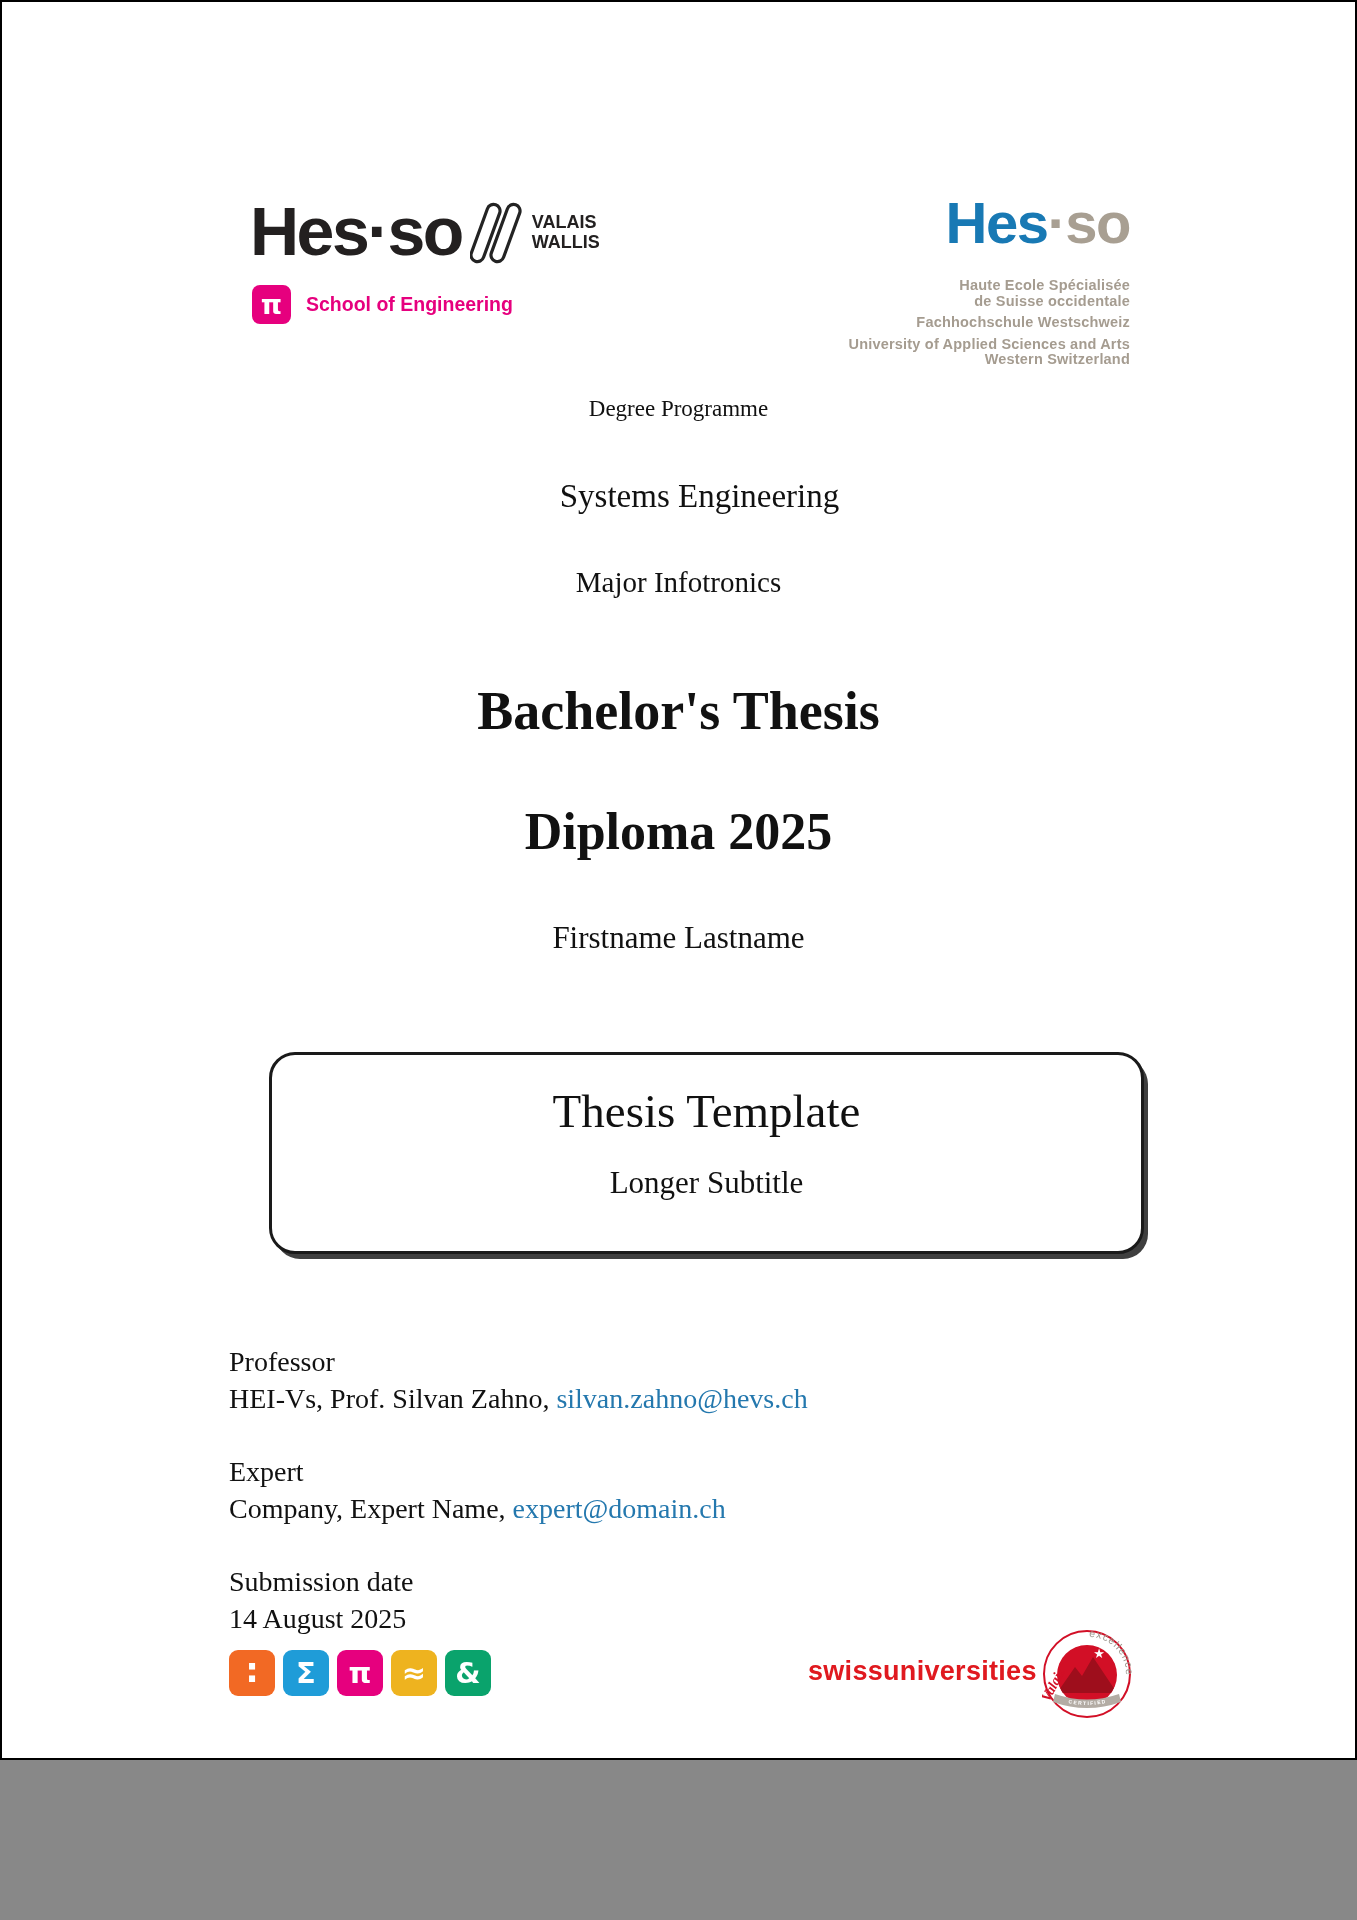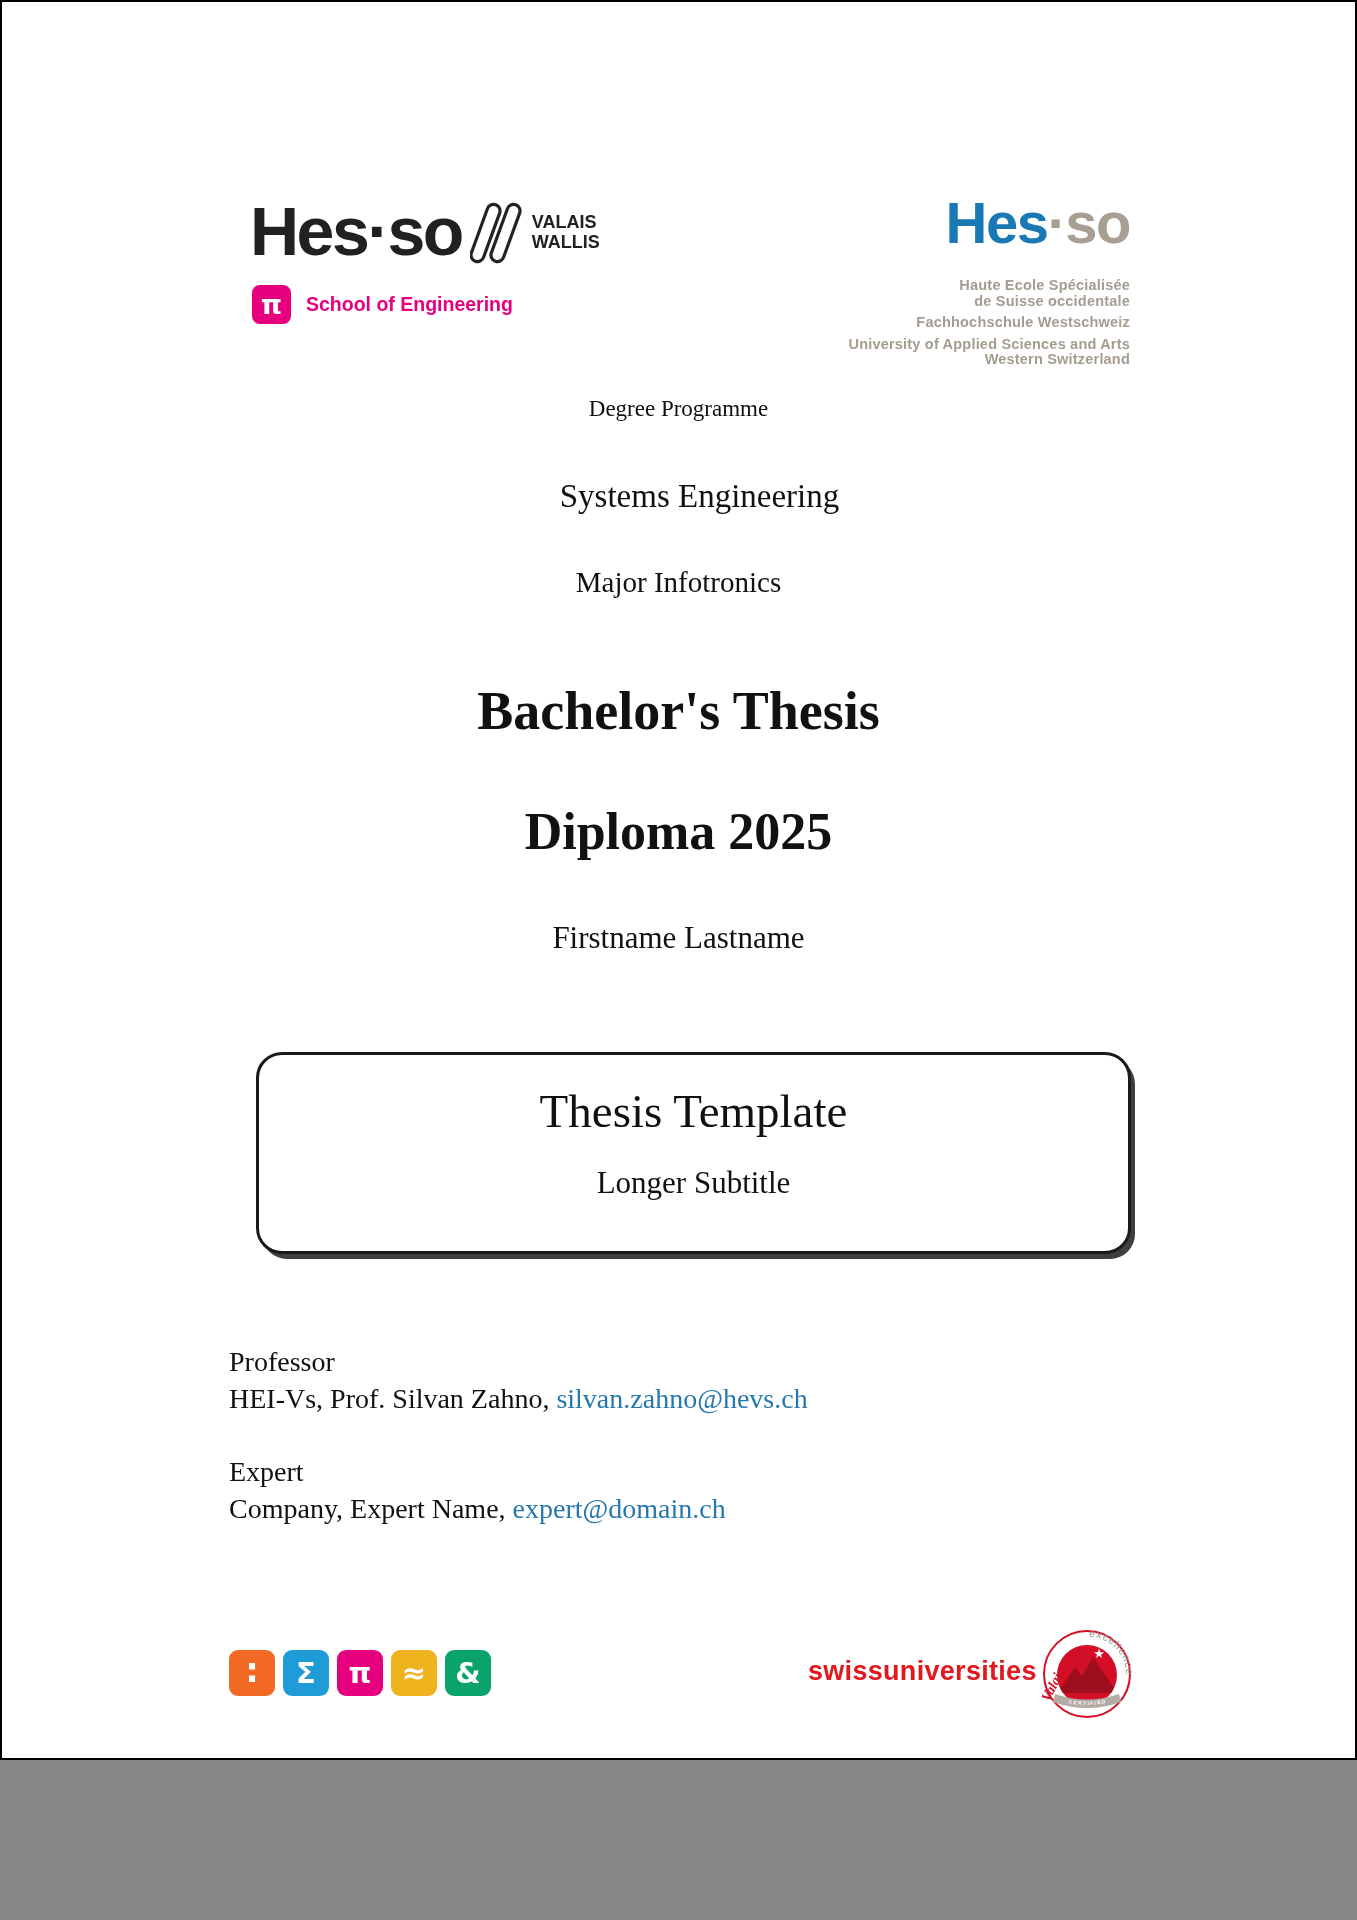--- a/index.html
+++ b/index.html
@@ -28,21 +28,21 @@
   .sub .grp { margin-top:6px; }
   
   .cline { position:absolute; left:0; width:100%; text-align:center; }
   .t-degree   { top:394px; font-size:23px; }
   .t-prog     { top:476px; font-size:33px;margin-left:21px; }
   .t-major    { top:564px; font-size:29px; }
   .t-thesis   { top:678px; font-size:54px; font-weight:700; }
   .t-diploma  { top:800px; font-size:52px; font-weight:700; }
   .t-author   { top:918px; font-size:31px; }
   
-  .title-box { position:absolute; left:254px; top:1050px; width:875px; height:202px;
+  .title-box { position:absolute; left:267px; top:1050px; width:875px; height:202px;
                border:3px solid #1a1a1a; border-radius:26px; background:#fff;
                box-shadow:5px 6px 0 -1px #3f3f3f; text-align:center; padding-top:26px; }
   .box-title { font-size:47px; line-height:60px; }
   .box-subtitle { font-size:31px; line-height:40px; margin-top:22px; }
   
   .contacts { position:absolute; left:227px; top:1342px; font-size:28px; line-height:36.5px; }
   .contacts .grp { margin-bottom:37px; }
   .contacts a { text-decoration:none; }
   
   .tiles { position:absolute; left:227px; top:1648px; display:flex; gap:8px; }
@@ -110,20 +110,24 @@
 
   <div class="contacts">
     <div class="grp">
       <div>Professor</div>
       <div><span>HEI-Vs, Prof. Silvan Zahno, </span><a href="#" style="color: rgb(36, 120, 174);">silvan.zahno@hevs.ch</a></div>
     </div>
     <div class="grp">
       <div>Expert</div>
       <div><span>Company, Expert Name, </span><a href="#" style="color: rgb(36, 120, 174);">expert@domain.ch</a></div>
     </div>
+    <div class="grp">
+      <div>Submission date</div>
+      <div>14 August 2025</div>
+    </div>
   </div>
 
   <div class="tiles">
     <div class="tile" style="background: rgb(242, 105, 36);">
         <span>:</span>
       </div>
     <div class="tile" style="background: rgb(31, 156, 216);">
         <span>Σ</span>
       </div>
     <div class="tile" style="background: rgb(230, 0, 126);">

